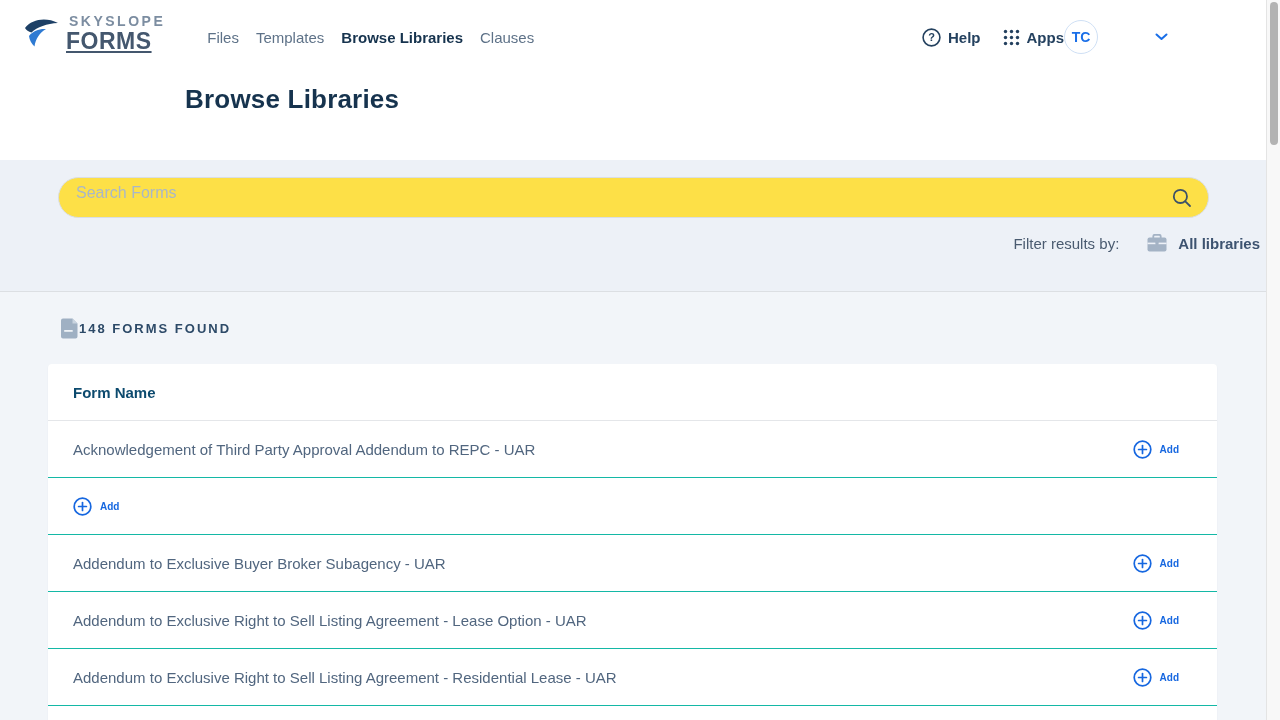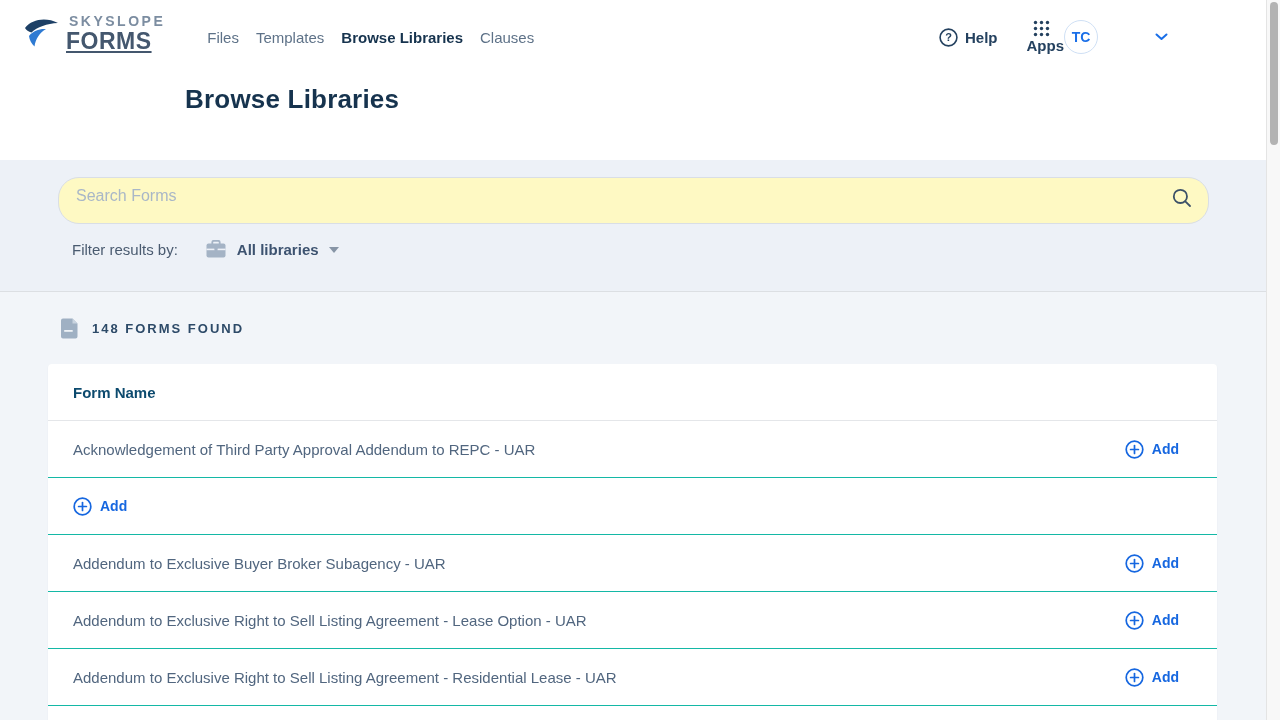--- a/index.html
+++ b/index.html
@@ -22,64 +22,64 @@
   .brand-top { font-size:14px; font-weight:bold; letter-spacing:2.5px; color:#7c8da1; margin-left:3px; }
   .brand-bottom { font-size:23px; font-weight:bold; letter-spacing:0.5px; color:#44576e; line-height:1.05;text-decoration:underline; }
 
   nav { display:flex; align-items:center; margin-left:42px; margin-top:2px; }
   .nav-item { font-size:15px; color:#5e7288; margin-right:17px; text-decoration:none; cursor:pointer; }
   .nav-item.active { color:#16334e; font-weight:bold; }
 
   .topbar-right { display:flex; align-items:center; margin-right:112px; margin-top:2px; }
   .action { display:flex; align-items:center; cursor:pointer; }
   .action-label { font-size:15px; font-weight:bold; color:#24415f; margin-left:7px; }
-  .action + .action { margin-left:22px;flex-direction:column; }
+  .action + .action { margin-left:22px; }
   .avatar-group { display:flex; align-items:center; cursor:pointer;gap:44px; }
   .avatar { width:34px; height:34px; border-radius:50%; border:1px solid #cfe0f5; background:#ffffff;
             display:flex; align-items:center; justify-content:center;
             font-size:14px; font-weight:bold; color:#1a6fe8; }
   .avatar-chevron { margin-left:13px; display:flex; align-items:center; }
 
   .title-row { padding-left:185px; padding-top:12px; }
   .page-title { font-size:26px; font-weight:bold; color:#16334e; letter-spacing:0.2px; }
 
   
   .search-section { background:#edf1f7; height:132px; border-bottom:1px solid #dcdfe3; padding-top:17px; }
   .search-wrap { position:relative; margin-left:58px; width:1151px; }
   .search-input {
-    width:100%; height:47px; border:1px solid #d9dee5; border-radius:21px;
-    background:#fef9c3; padding:0 48px 10px 17px; font-size:16px;
+    width:100%; height:41px; border:1px solid #d9dee5; border-radius:21px;
+    background:#fde047; padding:0 48px 10px 17px; font-size:16px;
     font-family:"Liberation Sans", sans-serif; color:#3c5168; outline:none;
   }
   .search-input::placeholder { color:#a9b7c7; }
   .search-icon { position:absolute; right:17px; top:11px; cursor:pointer; }
 
-  .filter-row { display:flex; align-items:center; margin-left:72px; margin-top:16px; }
+  .filter-row { display:flex; align-items:center; margin-left:72px; margin-top:16px;justify-content:flex-end; }
   .filter-label { font-size:15px; color:#4a5b70; }
   .filter-select { display:flex; align-items:center; margin-left:28px; cursor:pointer; }
   .briefcase-icon { margin-right:11px; display:flex; }
   .filter-value { font-size:15px; font-weight:bold; color:#3d5370; }
   .caret-down { width:0; height:0; border-left:5px solid transparent; border-right:5px solid transparent;
                 border-top:6px solid #8795a6; margin-left:10px; margin-top:2px; }
 
   
   .results-section { background:#f2f5f9; padding-top:26px; }
   .found-row { display:flex; align-items:center; margin-left:61px; }
-  .found-count { font-size:13px; font-weight:bold; letter-spacing:2px; color:#2d4a68; margin-left:13px; }
+  .found-count { font-size:13px; font-weight:bold; letter-spacing:2px; color:#2d4a68; }
 
   .card { background:#ffffff; margin:25px 0 0 48px; width:1169px; border-radius:4px 4px 0 0;
           box-shadow:0 1px 2px rgba(30,50,80,0.06); }
   .card-header-row { height:57px; display:flex; align-items:center; padding-left:25px;
                      border-bottom:1px solid #e4e6e9; }
   .col-header { font-size:15px; font-weight:bold; color:#0c4a6e; }
   .table-row { height:57px; display:flex; align-items:center; justify-content:space-between;
                padding:0 38px 0 25px; border-bottom:1px solid #14b8a6; cursor:default; }
   .form-name { font-size:15px; color:#51667f; }
   .add-button { display:flex; align-items:center; background:none; border:none; cursor:pointer; padding:0; }
-  .add-label { font-size:14px; font-weight:bold; color:#1667e0; margin-left:8px;
+  .add-label { font-size:10px; font-weight:bold; color:#1667e0; margin-left:8px;
                font-family:"Liberation Sans", sans-serif; }
   .row-partial { height:57px; background:#ffffff; }
 
   
   .scrollbar { position:absolute; top:0; right:0; width:14px; height:720px;
                background:#f8f8f8; border-left:1px solid #e4e4e4; }
   .scrollbar-thumb { position:absolute; top:2px; left:3px; width:8px; height:143px;
                      background:#b3b3b3; border-radius:4px; cursor:pointer; }
 </style>
 </head>

